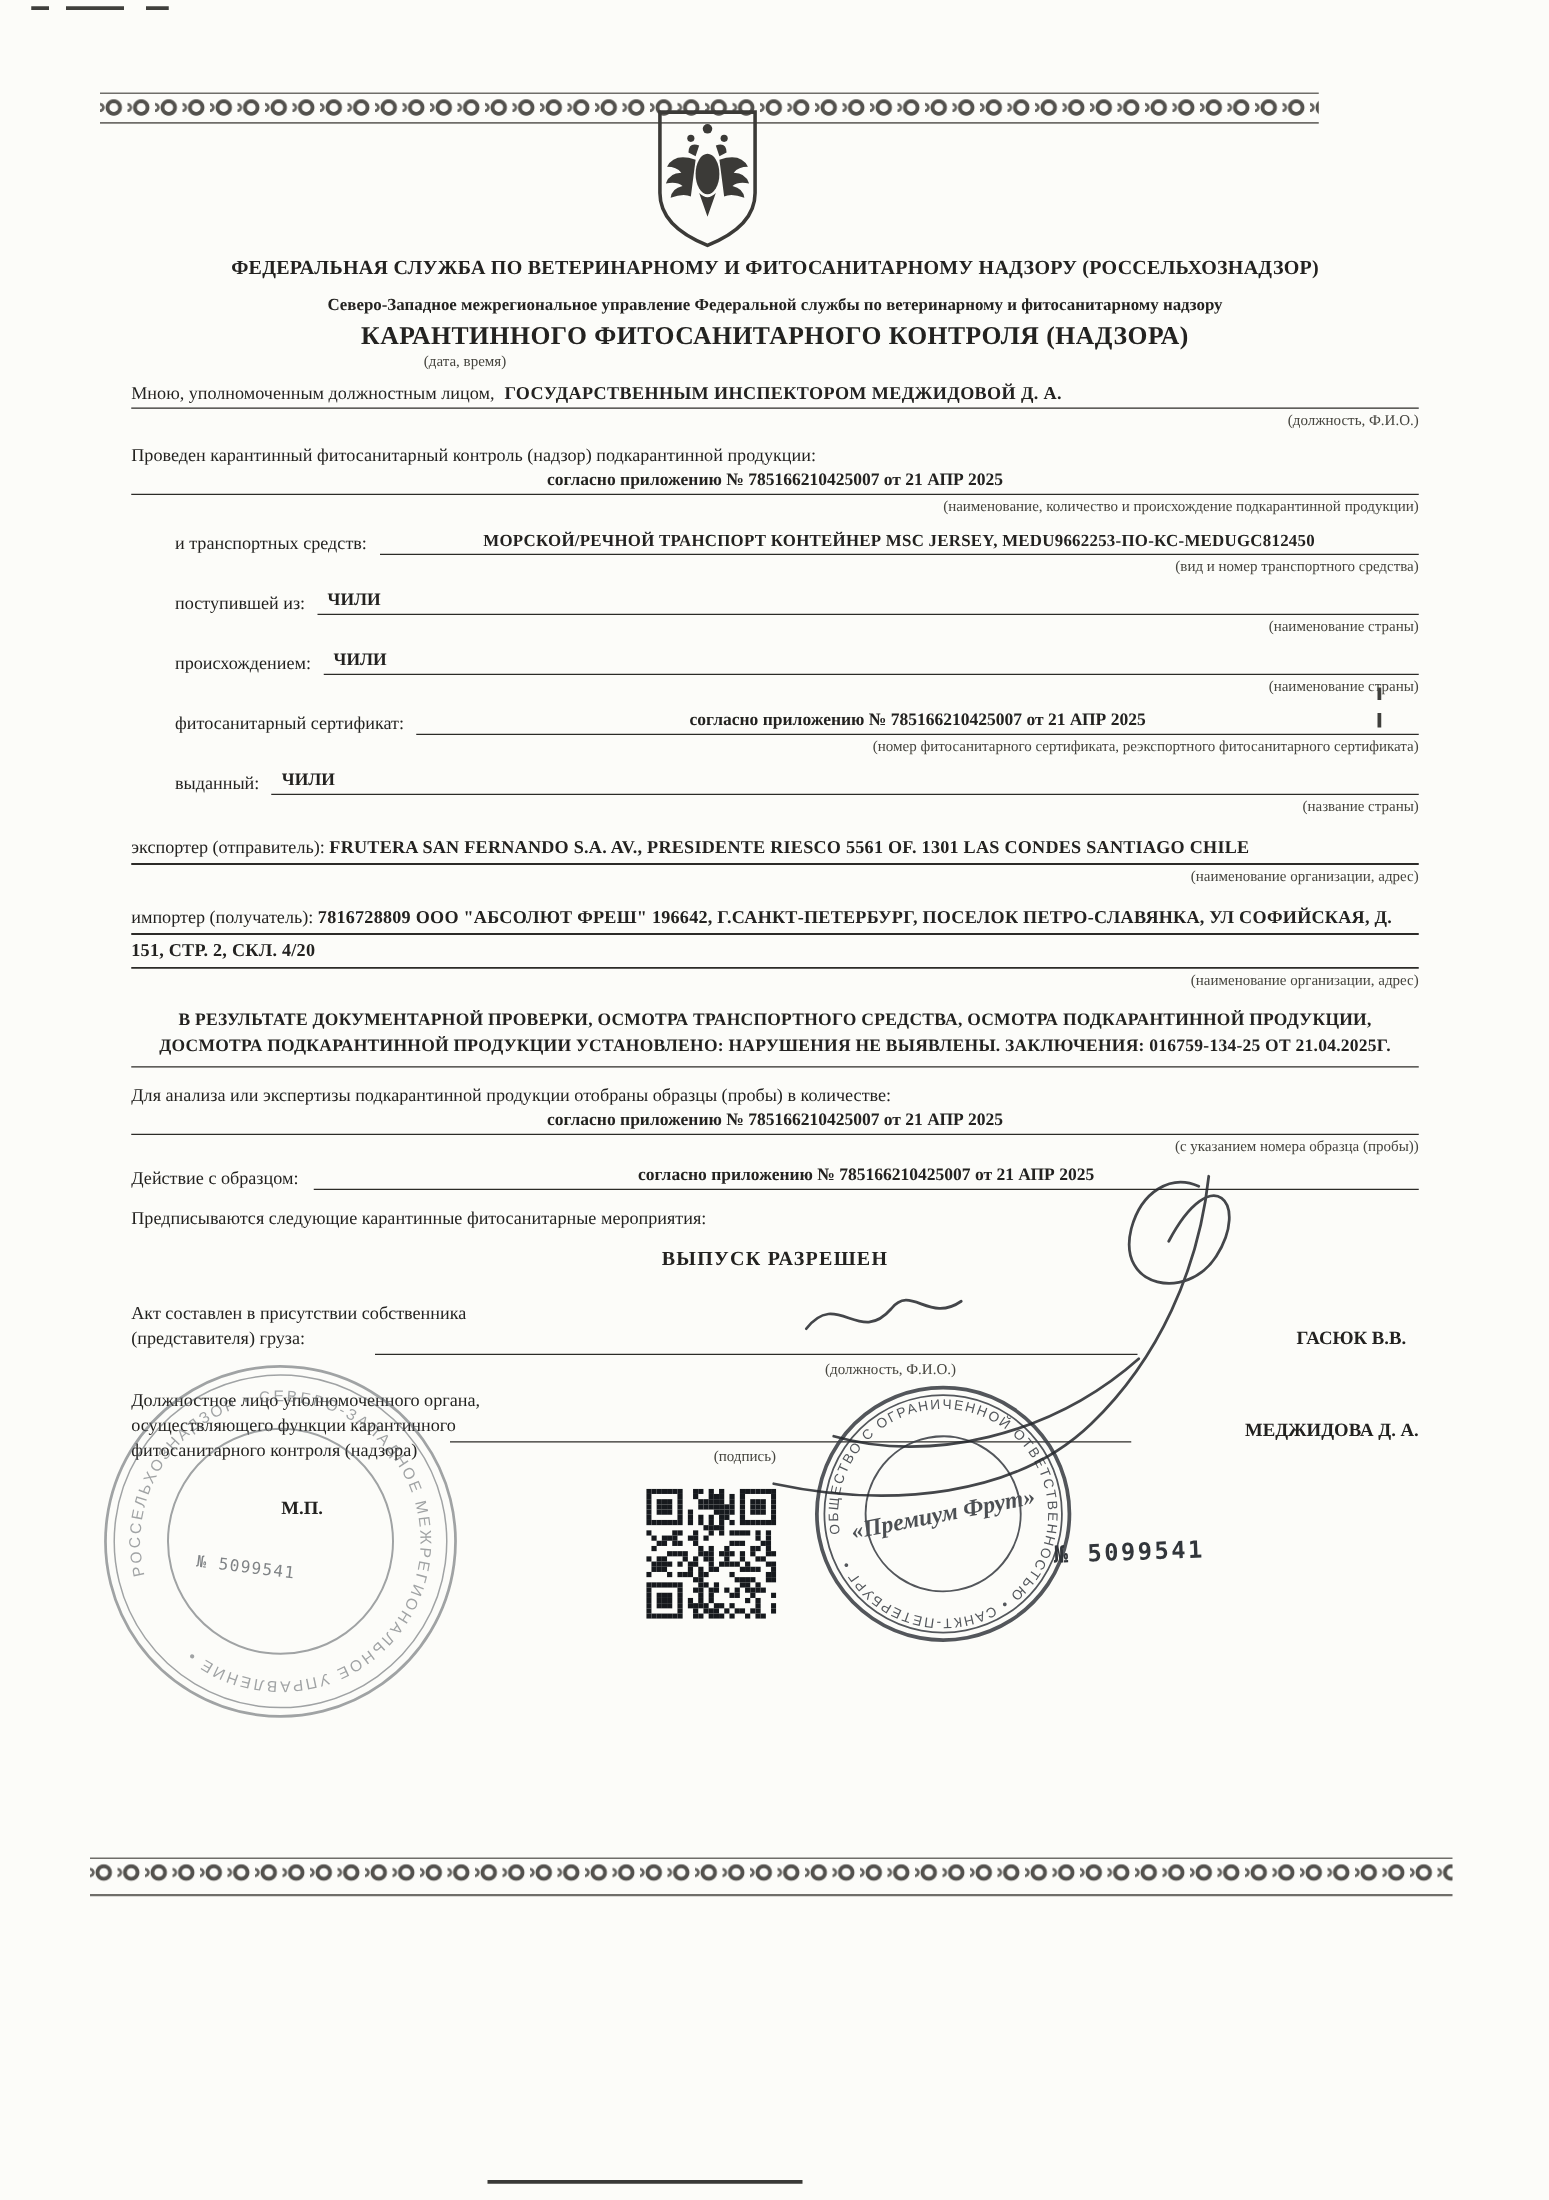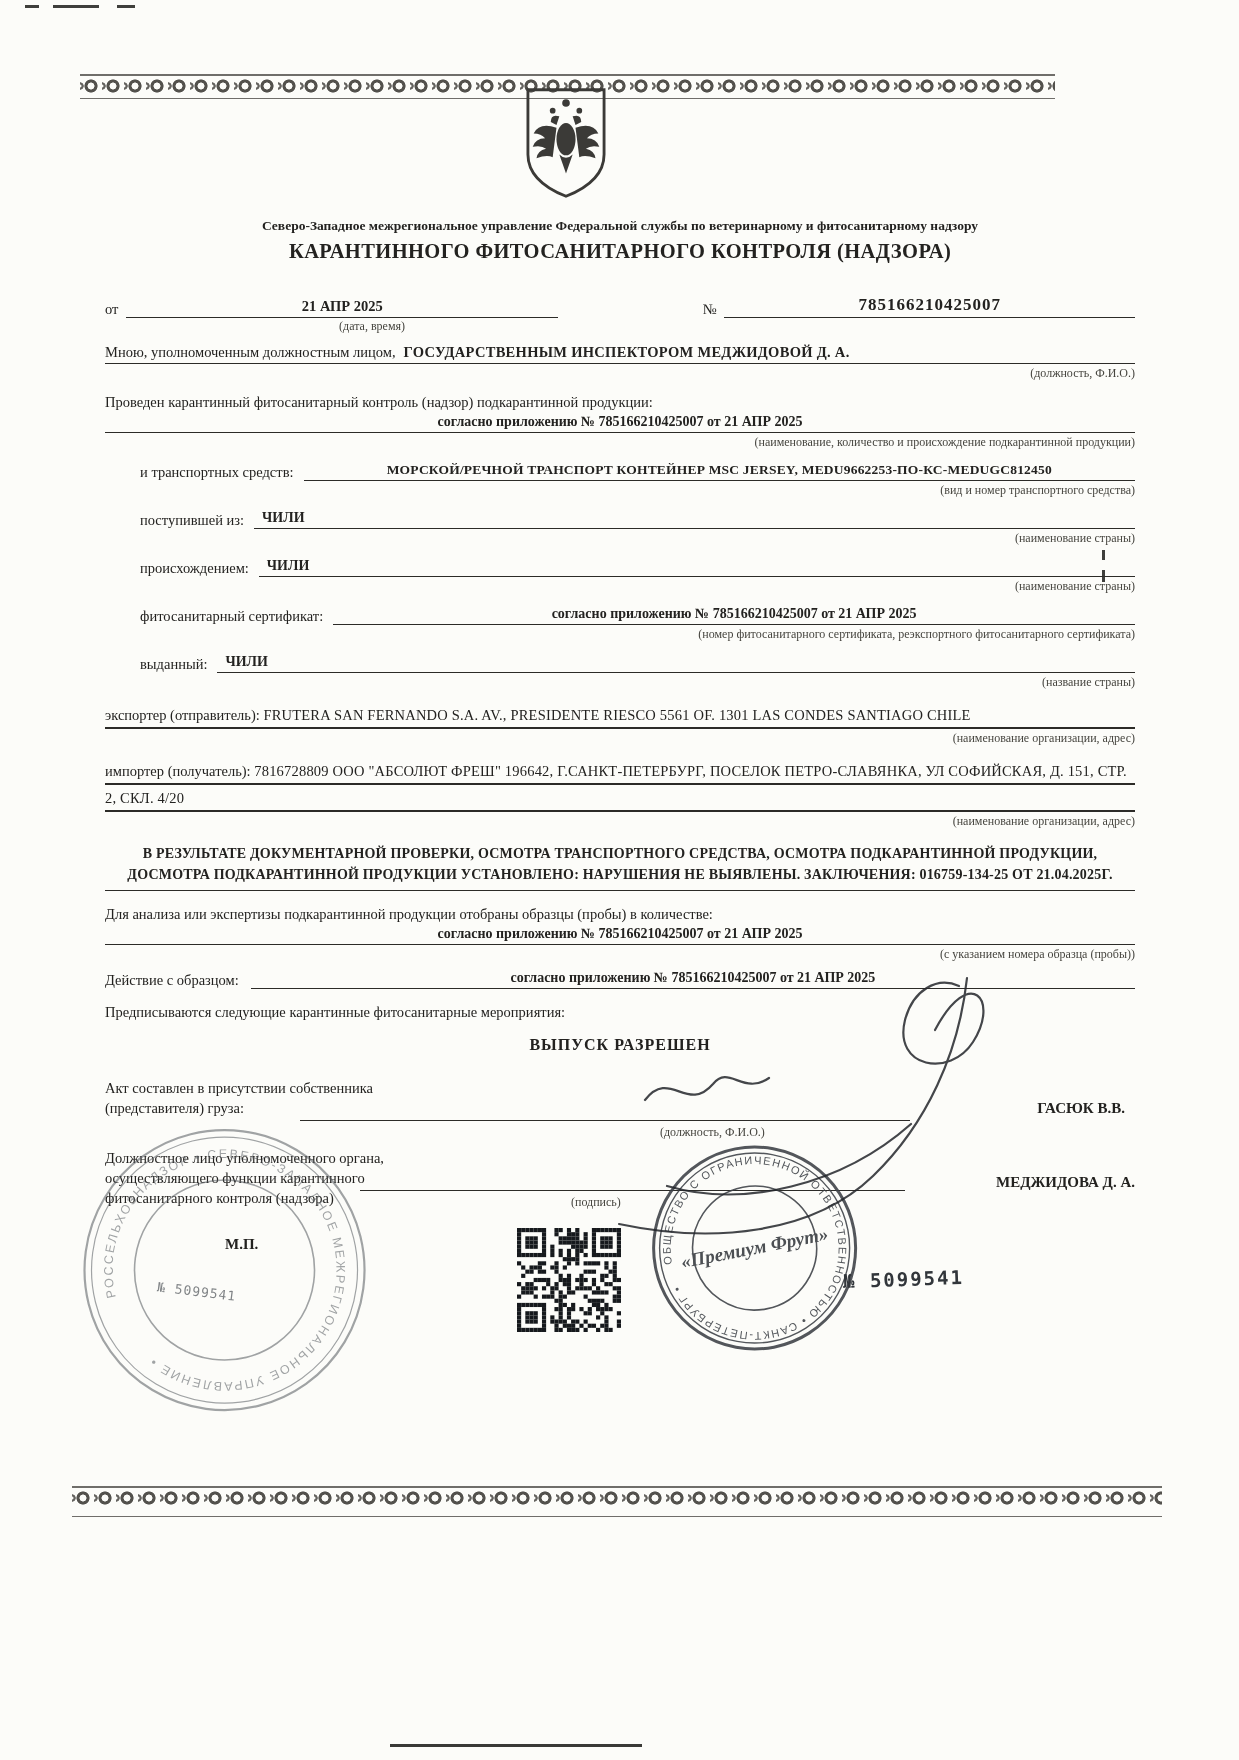--- a/index.html
+++ b/index.html
@@ -51,21 +51,21 @@
   .center-line{text-align:center;font-weight:bold;font-size:14px;border-bottom:1.6px solid #2c2b28;padding-bottom:2px;margin-top:2px;}
 
   .field-row{display:flex;align-items:flex-end;margin-top:14px;margin-left:35px;}
   .field-row .lbl{font-size:14.5px;white-space:nowrap;padding-right:10px;}
   .fval{flex:1;text-align:center;font-weight:bold;border-bottom:1.6px solid #2c2b28;padding:0 4px 2px;font-size:14px;}
   .fval.small{font-size:13.5px;letter-spacing:.2px;}
   .fval.left{text-align:left;padding-left:8px;}
 
   .ruled{margin-top:14px;font-size:14.5px;line-height:27px;
     background:repeating-linear-gradient(to bottom, transparent 0 25.4px, #2c2b28 25.4px 27px);}
-  .ruled .b{font-weight:normal;letter-spacing:.2px;}
+  .ruled .b{font-weight:bold;letter-spacing:.2px;}
 
   .result{margin-top:16px;font-weight:bold;text-align:center;font-size:14px;line-height:21px;
     border-bottom:1.6px solid #2c2b28;padding-bottom:5px;letter-spacing:.2px;}
 
   .action-row{display:flex;align-items:flex-end;margin-top:10px;}
   .action-row .lbl{font-size:14.5px;white-space:nowrap;padding-right:12px;}
   .verdict{text-align:center;font-weight:bold;font-size:16px;letter-spacing:1px;margin-top:14px;}
 
   .sig-zone{position:relative;height:292px;margin-top:14px;}
   .sig-zone .abs{position:absolute;}
@@ -110,33 +110,24 @@
           <path d="M57 34 q9 -3 9 6 l-6 3 z"></path>
         <ellipse cx="50" cy="58" rx="10" ry="17"></ellipse>
         <path d="M40 46 Q22 40 16 52 Q24 52 28 57 Q18 57 15 66 Q24 64 29 68 Q20 70 19 78 Q30 74 36 77 Z"></path>
         <path d="M60 46 Q78 40 84 52 Q76 52 72 57 Q82 57 85 66 Q76 64 71 68 Q80 70 81 78 Q70 74 64 77 Z"></path>
         <path d="M43 74 L50 94 L57 74 Q50 81 43 74 Z"></path>
       </g>
     </svg>
   </div>
 
   <div class="content">
+    <div class="agency">ФЕДЕРАЛЬНАЯ СЛУЖБА ПО ВЕТЕРИНАРНОМУ И ФИТОСАНИТАРНОМУ НАДЗОРУ (РОССЕЛЬХОЗНАДЗОР)</div>
     <div class="department">Северо-Западное межрегиональное управление Федеральной службы по ветеринарному и фитосанитарному надзору</div>
     <div class="subtitle">КАРАНТИННОГО ФИТОСАНИТАРНОГО КОНТРОЛЯ (НАДЗОРА)</div>
 
-    <div class="meta-row">
-      <div class="meta-left">
-        <span class="lbl">от</span>
-        <span class="meta-line">21 АПР 2025</span>
-      </div>
-      <div class="meta-right">
-        <span class="lbl">№</span>
-        <span class="meta-line">785166210425007</span>
-      </div>
-    </div>
     <div class="cap cap-date">(дата, время)</div>
 
     <div class="full-line">
       <span class="pre">Мною, уполномоченным должностным лицом,</span>
       <span class="vb">ГОСУДАРСТВЕННЫМ ИНСПЕКТОРОМ МЕДЖИДОВОЙ Д. А.</span>
     </div>
     <div class="cap cap-c">(должность, Ф.И.О.)</div>
 
     <div class="para">Проведен карантинный фитосанитарный контроль (надзор) подкарантинной продукции:</div>
     <div class="center-line">согласно приложению № 785166210425007 от 21 АПР 2025</div>

